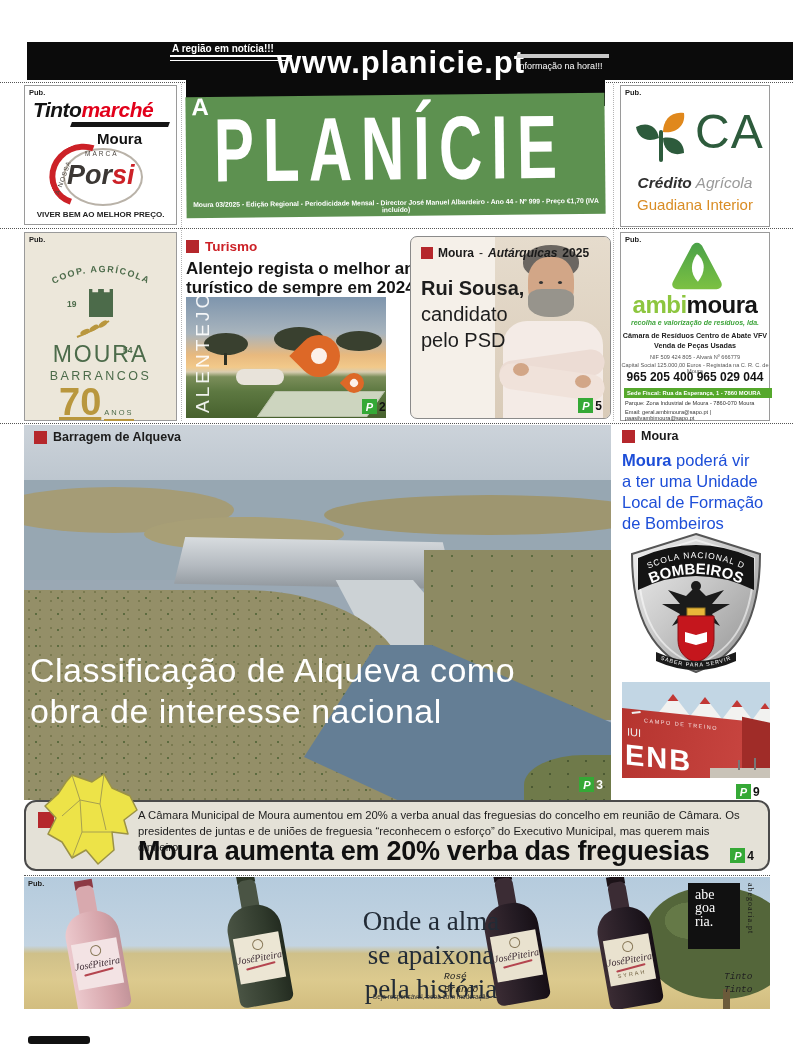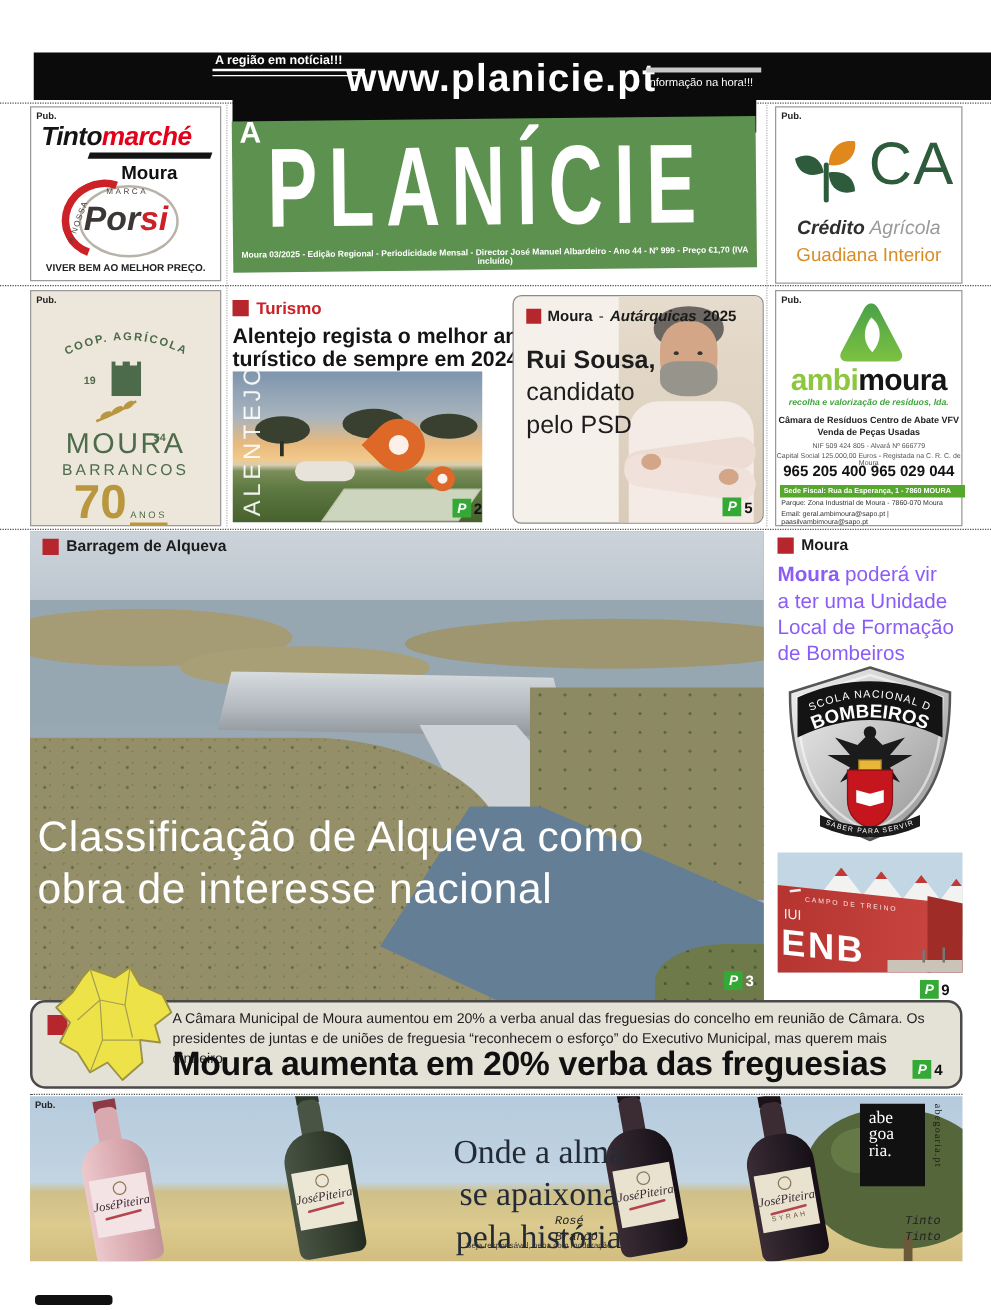--- a/index.html
+++ b/index.html
@@ -130,21 +130,21 @@
     <div class="abs" style="left:64px;top:56px;width:24px;height:28px;background:#4c6b4a;clip-path:polygon(0 28%,0 0,14% 0,14% 12%,38% 12%,38% 0,62% 0,62% 12%,86% 12%,86% 0,100% 0,100% 28%,100% 100%,0 100%);"></div>
     <svg class="abs" style="left:48px;top:84px;" viewBox="0 0 40 22" width="40" height="22">
       <path d="M4 20 Q20 14 36 4" stroke="#b9973e" stroke-width="2" fill="none"></path>
       <ellipse cx="12" cy="15" rx="5" ry="2.4" fill="#b9973e" transform="rotate(-25 12 15)"></ellipse>
       <ellipse cx="21" cy="11" rx="5" ry="2.4" fill="#b9973e" transform="rotate(-30 21 11)"></ellipse>
       <ellipse cx="30" cy="7" rx="5" ry="2.4" fill="#b9973e" transform="rotate(-35 30 7)"></ellipse>
     </svg>
     <div class="abs ctr" style="left:0;top:108px;width:100%;font-size:23px;color:#4c6b4a;letter-spacing:2px;">MOURA</div>
     <div class="abs ctr" style="left:0;top:136px;width:100%;font-size:12.5px;color:#4c6b4a;letter-spacing:2.5px;">BARRANCOS</div>
     <div class="abs" style="left:34px;top:148px;display:flex;align-items:baseline;gap:3px;">
-      <span style="font-size:38px;font-weight:bold;color:#b9973e;">70</span>
+      <span style="font-size:38px;font-weight:bold;color:#b9973e;text-decoration:underline;">70</span>
       <span style="font-size:7.5px;letter-spacing:2px;color:#4c6b4a;border-bottom:2px solid #b9973e;padding-bottom:2px;">ANOS</span>
     </div>
   </div>
 
   <div class="tagrow" style="left:186px;top:239px;color:#cc2127;font-size:13.5px;">
     <span class="redsq"></span>
     <span>Turismo</span>
   </div>
   <div class="abs" style="left:186px;top:259px;font-size:17px;font-weight:bold;line-height:1.14;color:#141414;">
     <div>Alentejo regista o melhor ano</div>
@@ -254,21 +254,21 @@
     <div class="pbadge onphoto" style="right:8px;bottom:8px;">
       <span class="psq">P</span>
       <span class="pnum">3</span>
     </div>
   </div>
 
   <div class="tagrow" style="left:622px;top:429px;font-size:12.5px;">
     <span class="redsq"></span>
     <span>Moura</span>
   </div>
-  <div class="abs" style="left:622px;top:450px;width:152px;font-size:16.5px;line-height:1.27;color:#8b5cf6;">
+  <div class="abs" style="left:622px;top:450px;width:152px;font-size:16.5px;line-height:1.27;color:#1d4ed8;">
     <div><span style="font-weight:bold;">Moura</span><span> poderá vir</span></div>
     <div>a ter uma Unidade</div>
     <div>Local de Formação</div>
     <div>de Bombeiros</div>
   </div>
   <svg class="abs" style="left:626px;top:528px;" viewBox="0 0 140 148" width="140" height="148">
     <defs>
       <linearGradient id="sg" x1="0" y1="0" x2="1" y2="1">
         <stop offset="0" stop-color="#f2f2f2"></stop>
           <stop offset=".45" stop-color="#c9c9c9"></stop>

